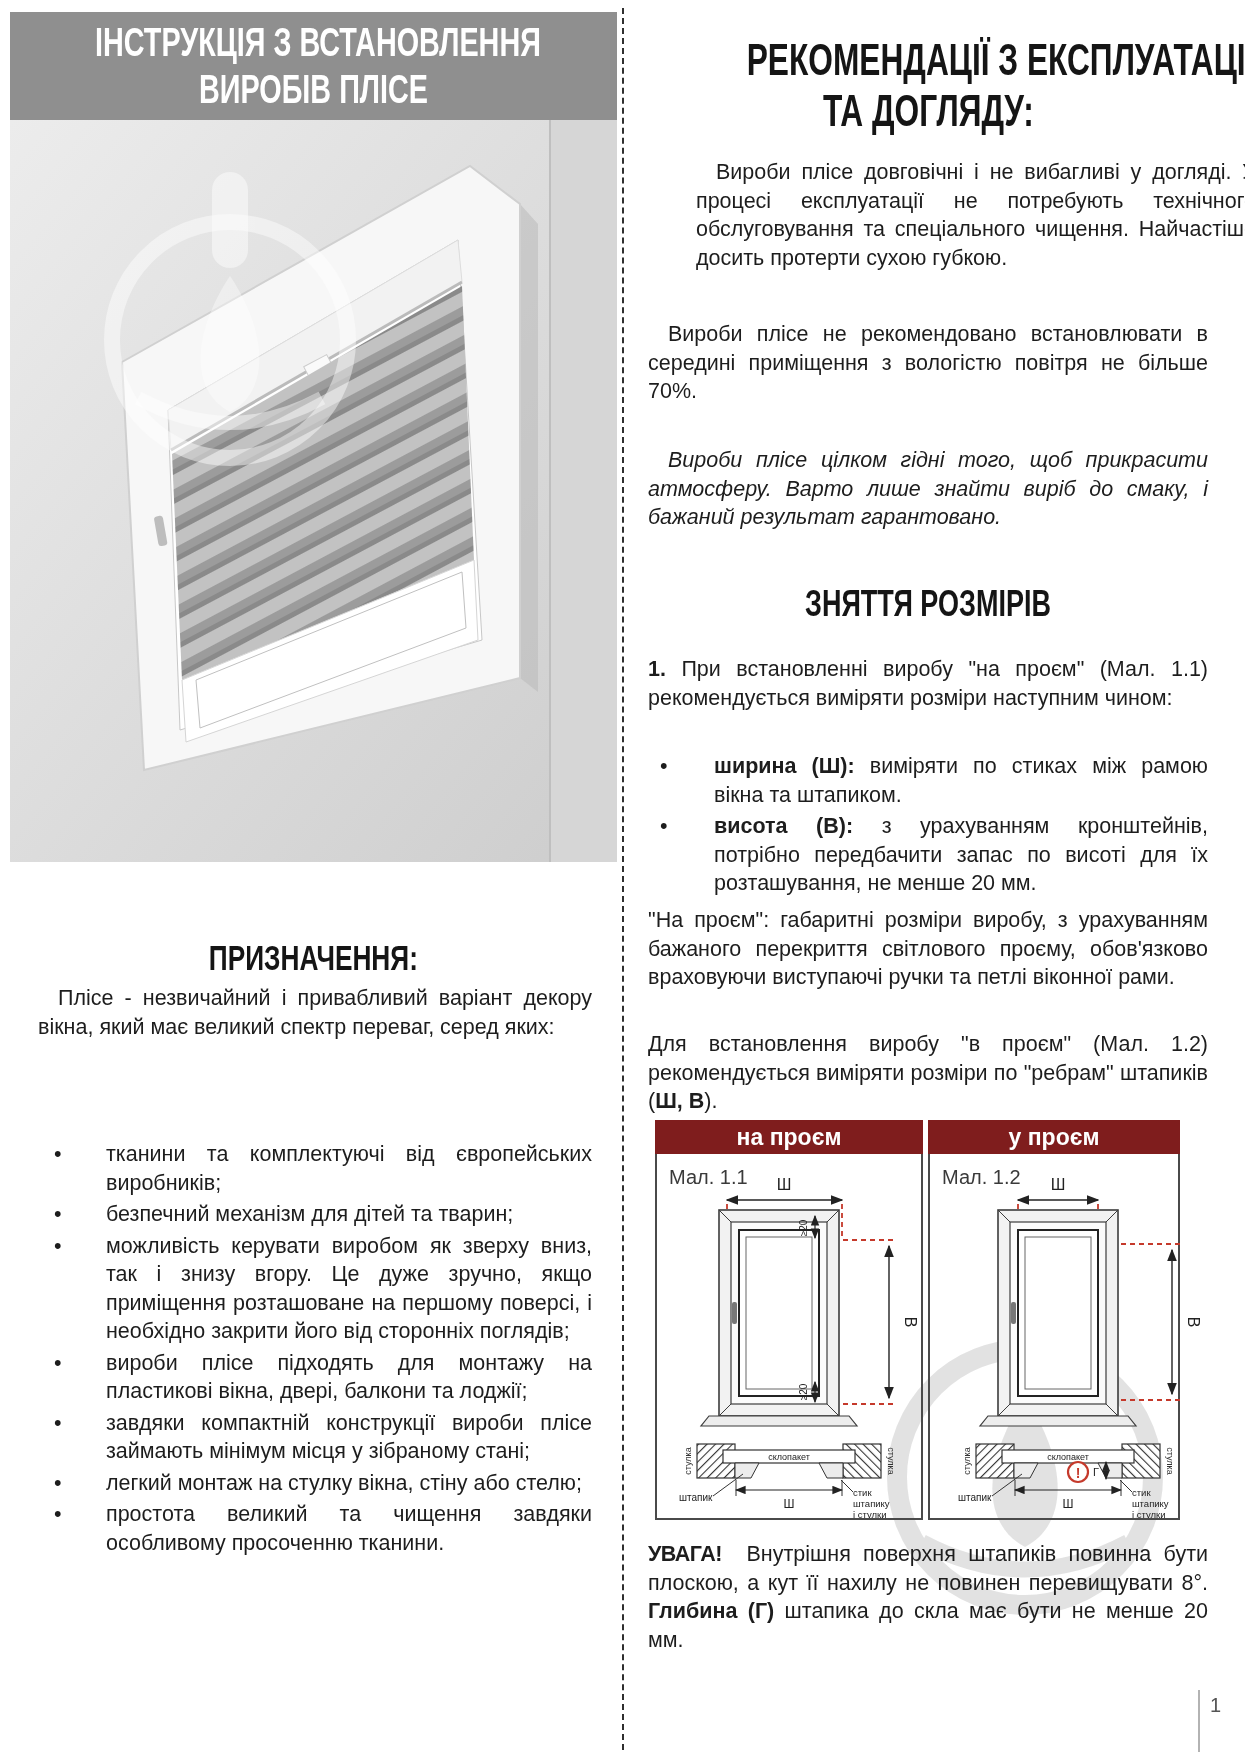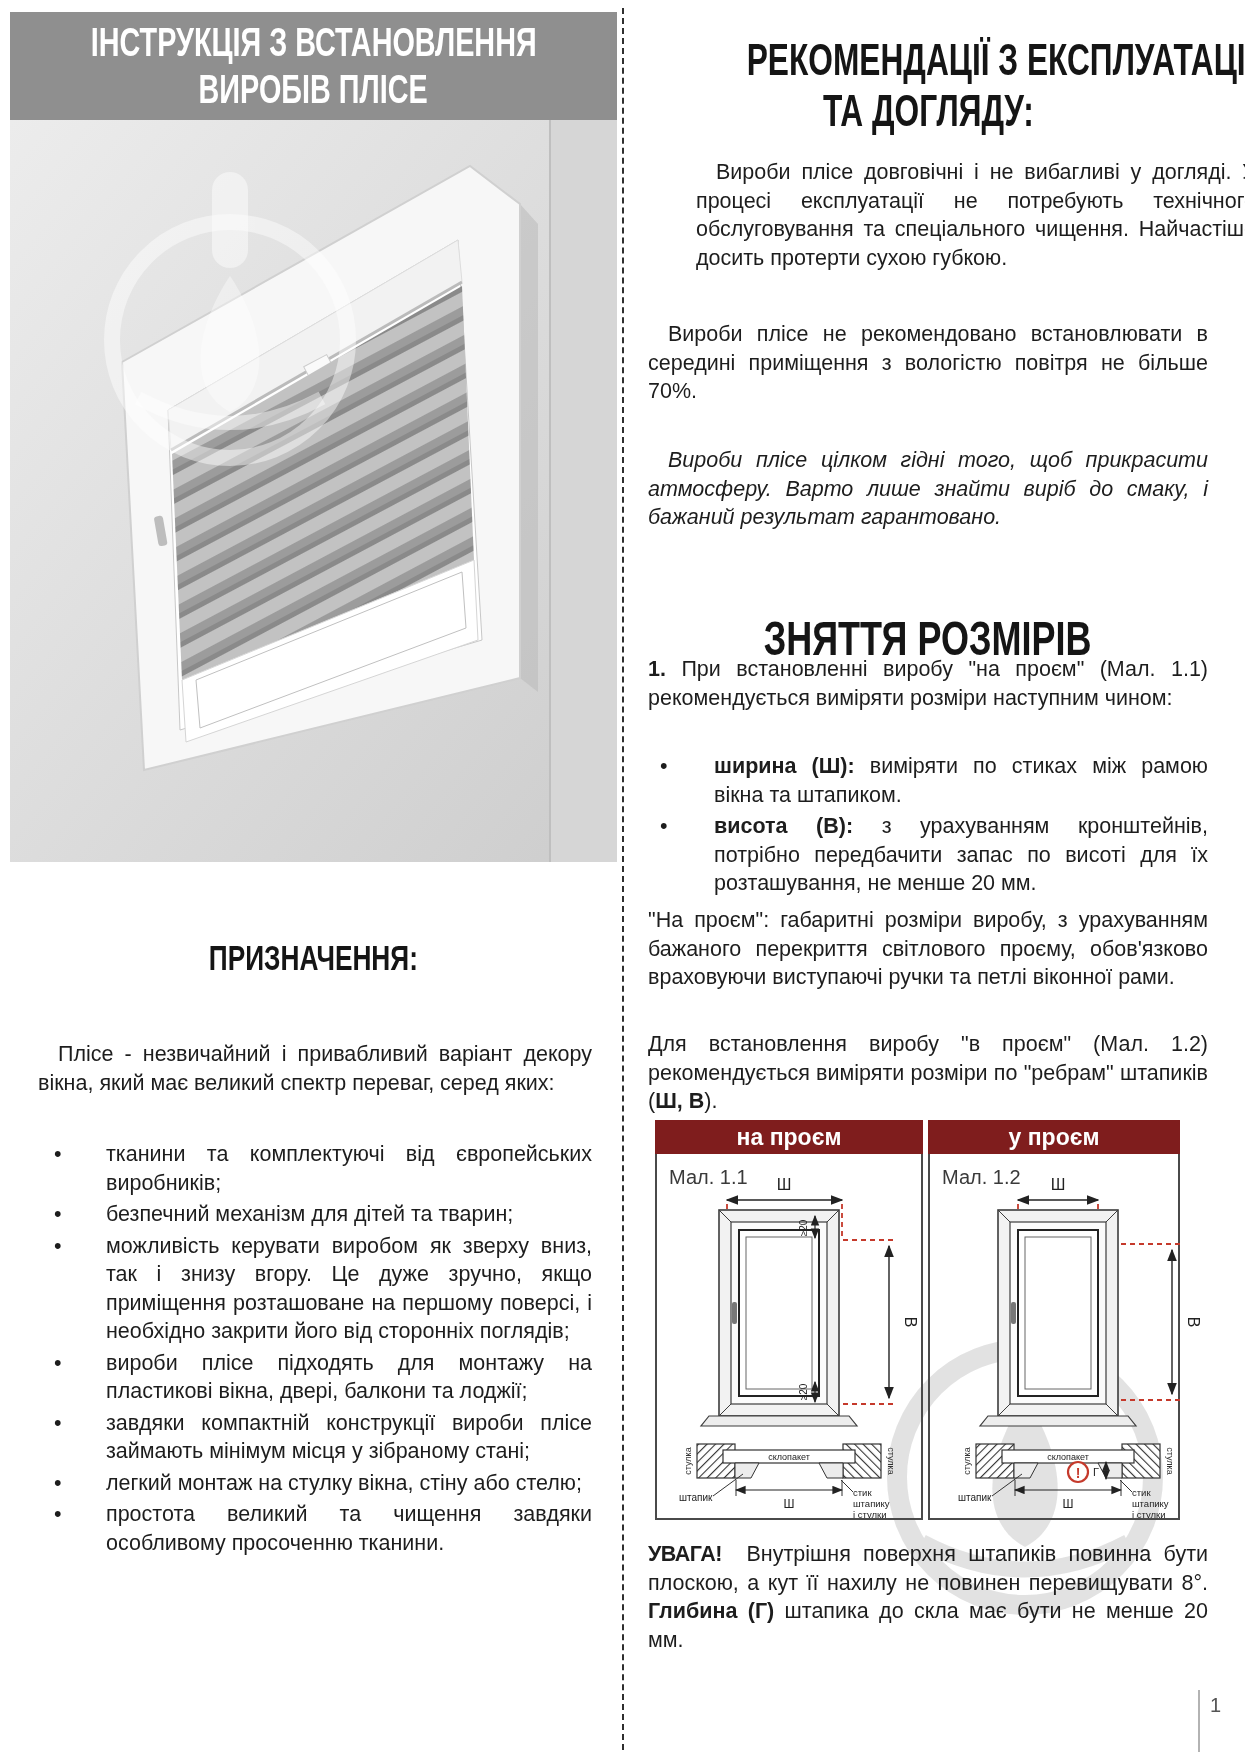--- a/index.html
+++ b/index.html
@@ -4,45 +4,45 @@
 <style>
   html,body{margin:0;padding:0;background:#ffffff;}
   .page{position:relative;width:1245px;height:1758px;background:#fff;overflow:hidden;
         font-family:"Liberation Sans",sans-serif;color:#1d1d1d;}
   .abs{position:absolute;}
   .xc{display:inline-block;transform:scaleX(0.72);white-space:nowrap;}
   .xc75{display:inline-block;transform:scaleX(0.75);white-space:nowrap;}
 
   
   .left-header{left:10px;top:12px;width:607px;height:108px;background:#8f8f8f;
-               display:flex;flex-direction:column;align-items:center;justify-content:center;
+               display:flex;flex-direction:column;justify-content:center;
                color:#fff;font-weight:bold;font-size:40px;line-height:47px;text-align:center;z-index:2;}
 
   
   .photo{left:10px;top:120px;width:607px;height:742px;z-index:1;}
 
   
   .divider{left:622px;top:8px;height:1742px;width:0;border-left:2px dashed #2f2f2f;z-index:3;}
 
   
   .h-big{font-weight:bold;color:#151515;text-align:center;}
   .purpose-title{left:10px;top:938px;width:607px;font-size:35px;z-index:2;}
   .rc-title{left:648px;top:34px;width:560px;font-size:44px;line-height:51px;z-index:2;}
-  .rc-h2{left:648px;top:611px;width:560px;font-size:48px;z-index:2;}
+  .rc-h2{left:648px;top:583px;width:560px;font-size:36px;z-index:2;}
 
   
   .btxt{font-size:21.5px;line-height:28.5px;text-align:justify;z-index:2;}
   .ind{text-indent:20px;}
   .ital{font-style:italic;}
   p{margin:0;}
   ul{margin:0;padding:0;list-style:none;}
   li{position:relative;padding-left:68px;margin-bottom:3px;}
   li .blt{position:absolute;left:16px;top:0;}
 
-  .purpose-intro{left:38px;top:1040px;width:554px;}
+  .purpose-intro{left:38px;top:984px;width:554px;}
   .purpose-list{left:38px;top:1140px;width:554px;}
 
   .rc-p1{left:648px;top:158px;width:560px;margin-left:48px;}
   .rc-p2{left:648px;top:320px;width:560px;}
   .rc-p3{left:648px;top:446px;width:560px;}
   .rc-step1{left:648px;top:655px;width:560px;}
   .rc-mlist{left:648px;top:752px;width:560px;}
   .rc-mlist li{padding-left:66px;}
   .rc-mlist li .blt{left:12px;}
   .rc-pna{left:648px;top:906px;width:560px;}

